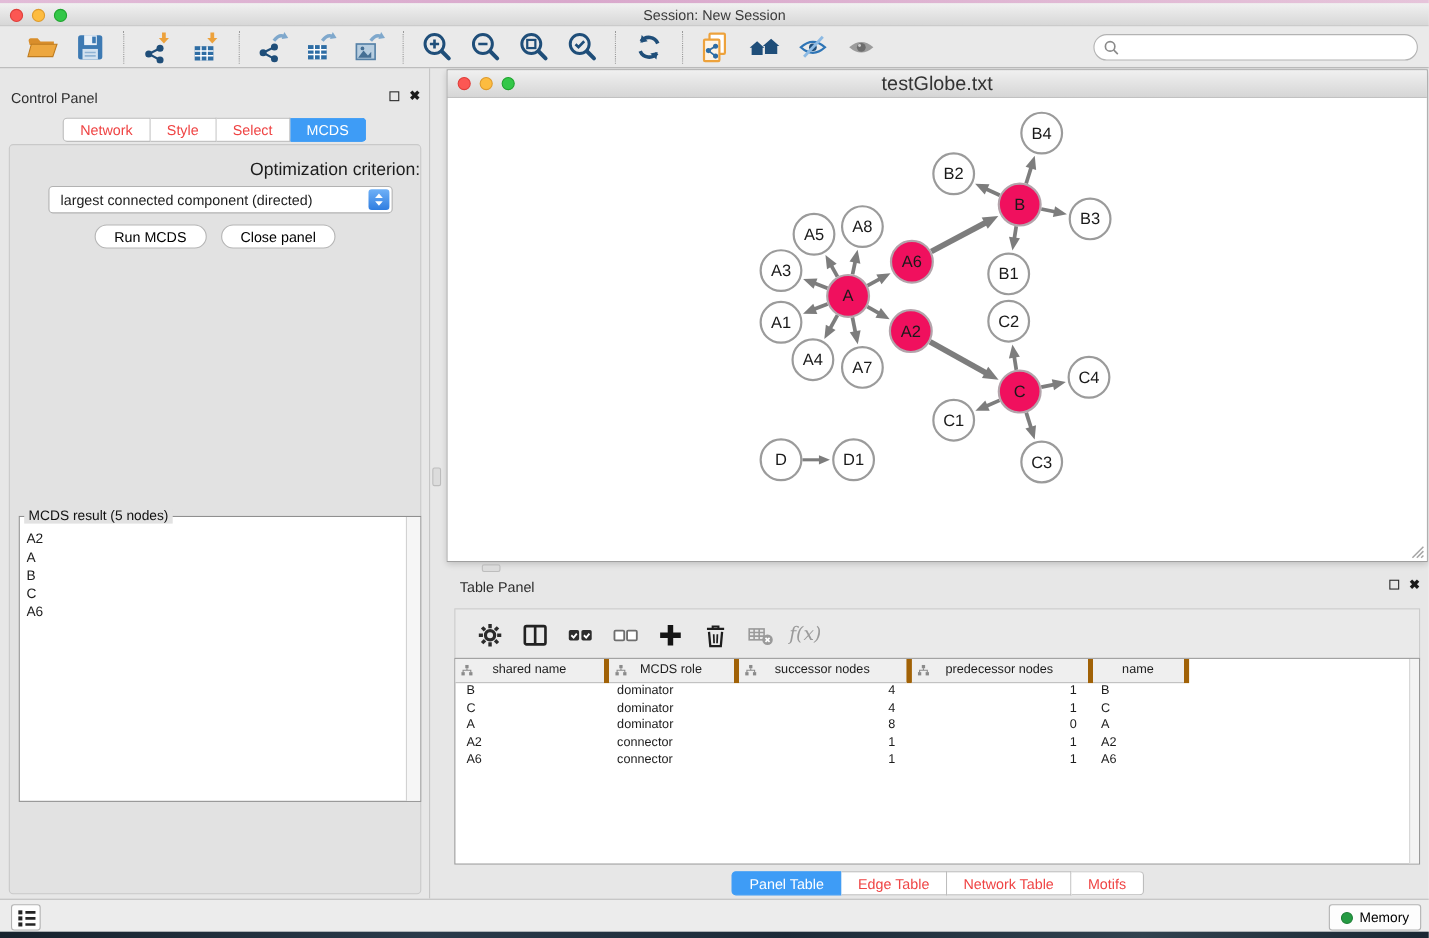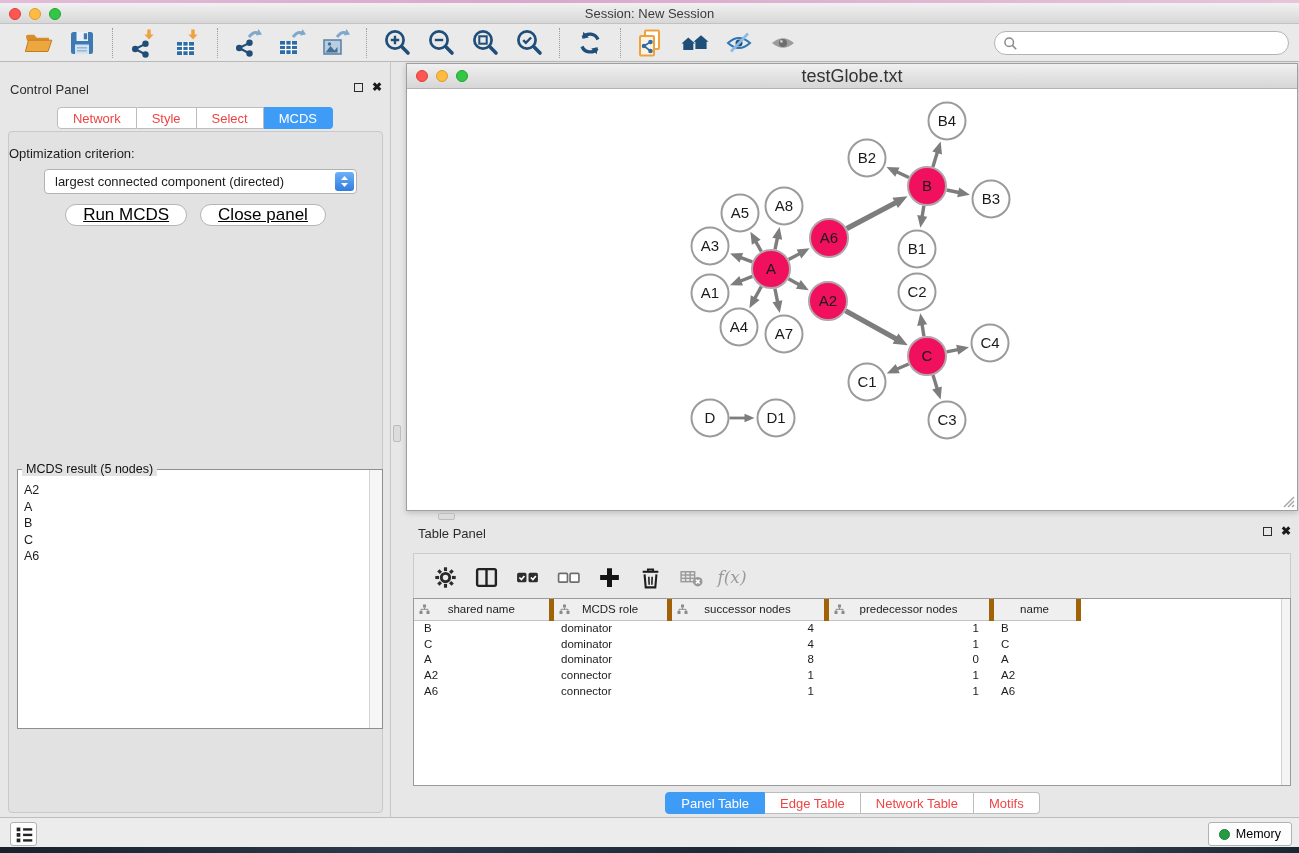--- a/index.html
+++ b/index.html
@@ -56,30 +56,30 @@
 
   .tabrow { position:absolute; left:0; top:33px; width:100%; display:flex; justify-content:center; }
   .tab { height:22px; padding:0 15px; font-size:13px; display:flex; align-items:center;
     background:#fff; border:1px solid #bdbdbd; border-left:none; color:#ef4444; }
   .tab:first-child { border-left:1px solid #bdbdbd; border-radius:4px 0 0 4px; }
   .tab:last-child { border-radius:0 4px 4px 0; }
   .tab.active { background:#3e9cf6; border-color:#3e9cf6; color:#fff; }
 
   .cp-inner { position:absolute; left:8px; top:57px; width:375px; height:682px;
     background:#e2e2e2; border:1px solid #c9c9c9; border-radius:4px; }
-  .opt-label { position:absolute; left:0; top:14px; width:100%; text-align:left; font-size:13px; }
+  .opt-label { position:absolute; left:0; top:14px; width:100%; text-align:right; font-size:16px; }
   .criterion { position:absolute; left:35px; top:37px; width:313px; height:25px;
     background:#fff; border:1px solid #b2b2b2; border-radius:4px;
     display:flex; align-items:center; font-size:13px; padding-left:10px; }
   .criterion .stepper { position:absolute; right:2px; top:2px; width:19px; height:19px;
     border-radius:3px; background:linear-gradient(#6fb1f7,#2f7de0);
     display:flex; align-items:center; justify-content:center; }
   .cp-buttons { position:absolute; left:0; top:72px; width:100%; display:flex; justify-content:center; gap:13px; }
   .push-btn { height:22px; padding:0 17px; background:#fff; border:1px solid #b5b5b5;
-    border-radius:11px; font-size:17px; font-family:"Liberation Sans",sans-serif;text-decoration:underline; }
+    border-radius:11px; font-size:13px; font-family:"Liberation Sans",sans-serif; }
 
   .result-box { position:absolute; left:8px; top:337px; width:366px; height:260px;
     background:#fff; border:1px solid #8f8f8f; }
   .result-legend { position:absolute; left:4px; top:-8px; background:#e2e2e2;
     padding:0 4px; font-size:12.5px; color:#111; }
   .result-list { position:absolute; left:6px; top:12px; right:16px; bottom:4px;
     list-style:none; font-size:12.5px; line-height:16.5px; overflow:hidden; }
   .result-scroll { position:absolute; right:0; top:0; width:13px; height:100%;
     background:#f6f6f6; border-left:1px solid #d2d2d2; }
 

